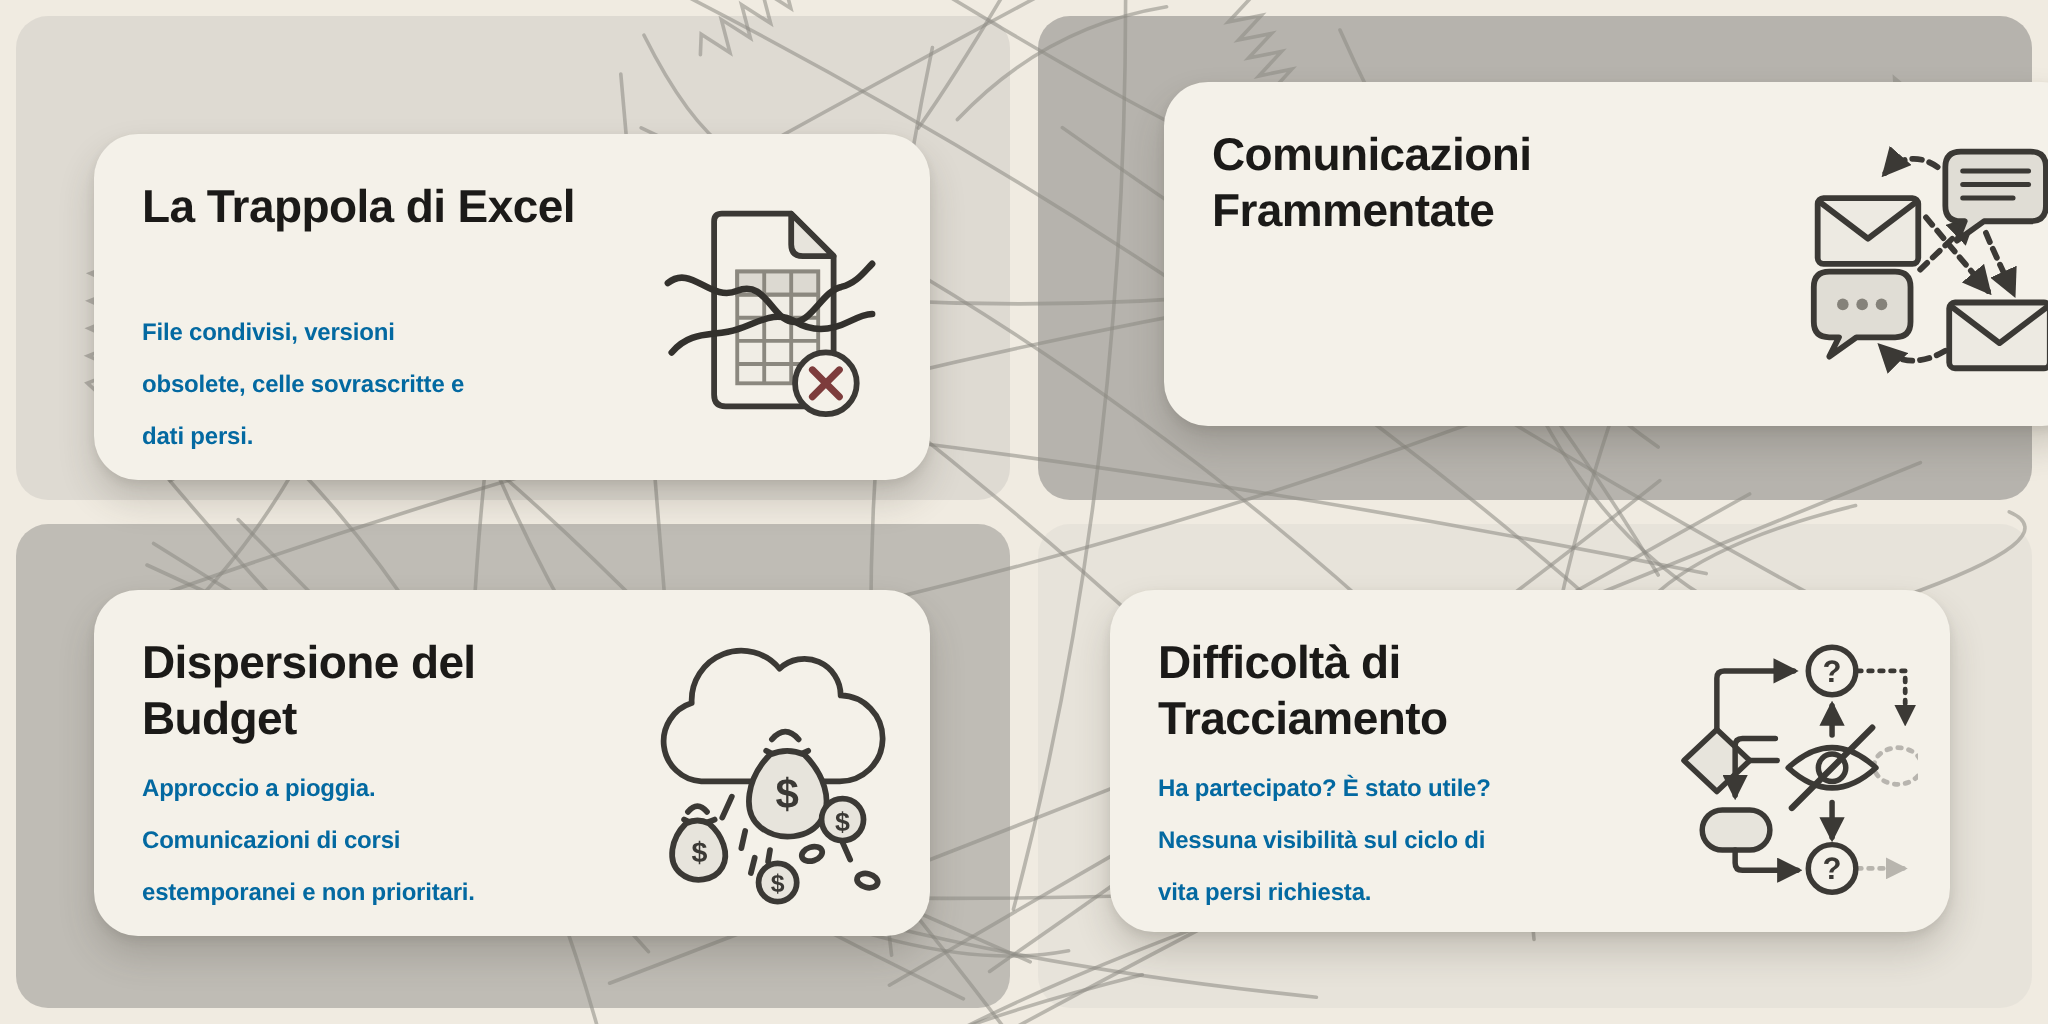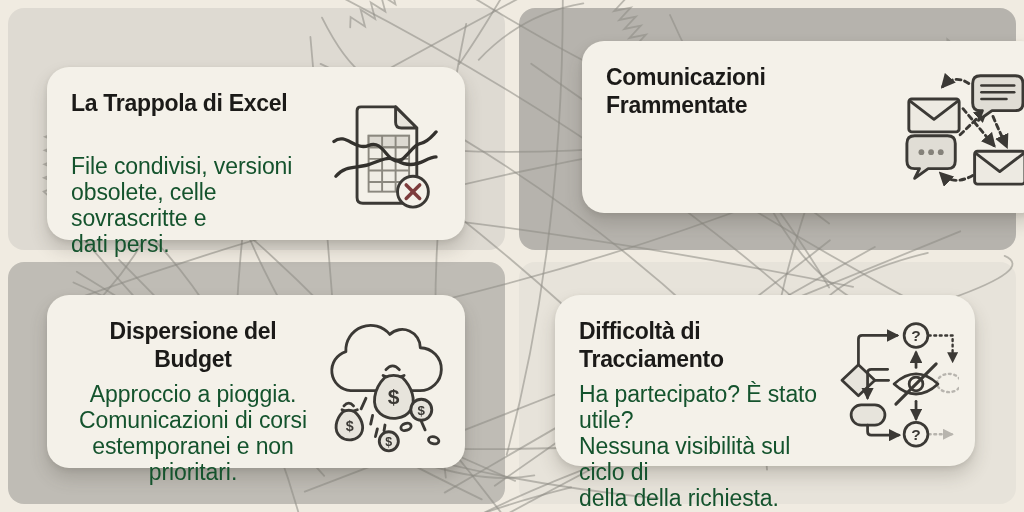--- a/index.html
+++ b/index.html
@@ -23,31 +23,31 @@
 
   
   .card{
     position:absolute;z-index:2;background:#f4f1e9;border-radius:22px;
     box-shadow:0 10px 18px rgba(60,55,45,.20),0 2px 5px rgba(60,55,45,.10);
     padding:20px 16px 16px 24px;box-sizing:border-box;
     display:flex;align-items:stretch;gap:6px;
   }
   .card-tl{left:47px;top:39px;width:418px;height:173px;margin-top:28px;}
   .card-tr{left:582px;top:41px;width:461px;height:172px;}
-  .card-bl{left:47px;top:295px;width:418px;height:173px;text-align:center;}
-  .card-br{left:555px;top:295px;width:420px;height:171px;border-radius:25px;}
+  .card-bl{left:47px;top:295px;width:418px;height:173px;}
+  .card-br{left:555px;top:295px;width:420px;height:171px;}
 
   .card-text{flex:1;min-width:0;}
   .card-title{
     font-size:23px;line-height:28px;font-weight:700;color:#1b1a18;
     letter-spacing:-.3px;white-space:pre-line;min-height:58px;margin:2px 0 6px 0;
   }
   .card-body{
-    font-size:23px;line-height:26px;color:#14532d;
-    letter-spacing:-.1px;white-space:pre-line;
+    font-size:12px;line-height:26px;color:#0369a1;
+    letter-spacing:-.1px;white-space:pre-line;font-weight:bold;
   }
   .card-icon{
     width:128px;flex:0 0 auto;display:flex;align-items:center;justify-content:center;
   }
   .card-icon svg{display:block;}
 
   
   .ic-stroke{stroke:#3b3935;fill:none;stroke-width:3;stroke-linecap:round;stroke-linejoin:round;}
   .ic-fill-light{fill:#e7e4dc;}
   .ic-fill-bg{fill:#f4f1e9;}
@@ -256,21 +256,21 @@
       </svg>
     </div>
   </div>
 
   <div class="card card-br">
     <div class="card-text">
       <div class="card-title">Difficoltà di
 Tracciamento</div>
       <div class="card-body">Ha partecipato? È stato utile?
 Nessuna visibilità sul ciclo di
-della della richiesta.</div>
+vita persi richiesta.</div>
     </div>
     <div class="card-icon">
       <svg width="132" height="136" viewBox="0 0 140 144">
         <defs>
           <marker id="ah2" viewBox="0 0 10 10" refX="8" refY="5" markerWidth="4.6" markerHeight="4.6" orient="auto-start-reverse">
             <path d="M0 0 L10 5 L0 10 Z" fill="#3b3935"></path>
           </marker>
         </defs>
 
         <g class="ic-stroke ic-dotted">

